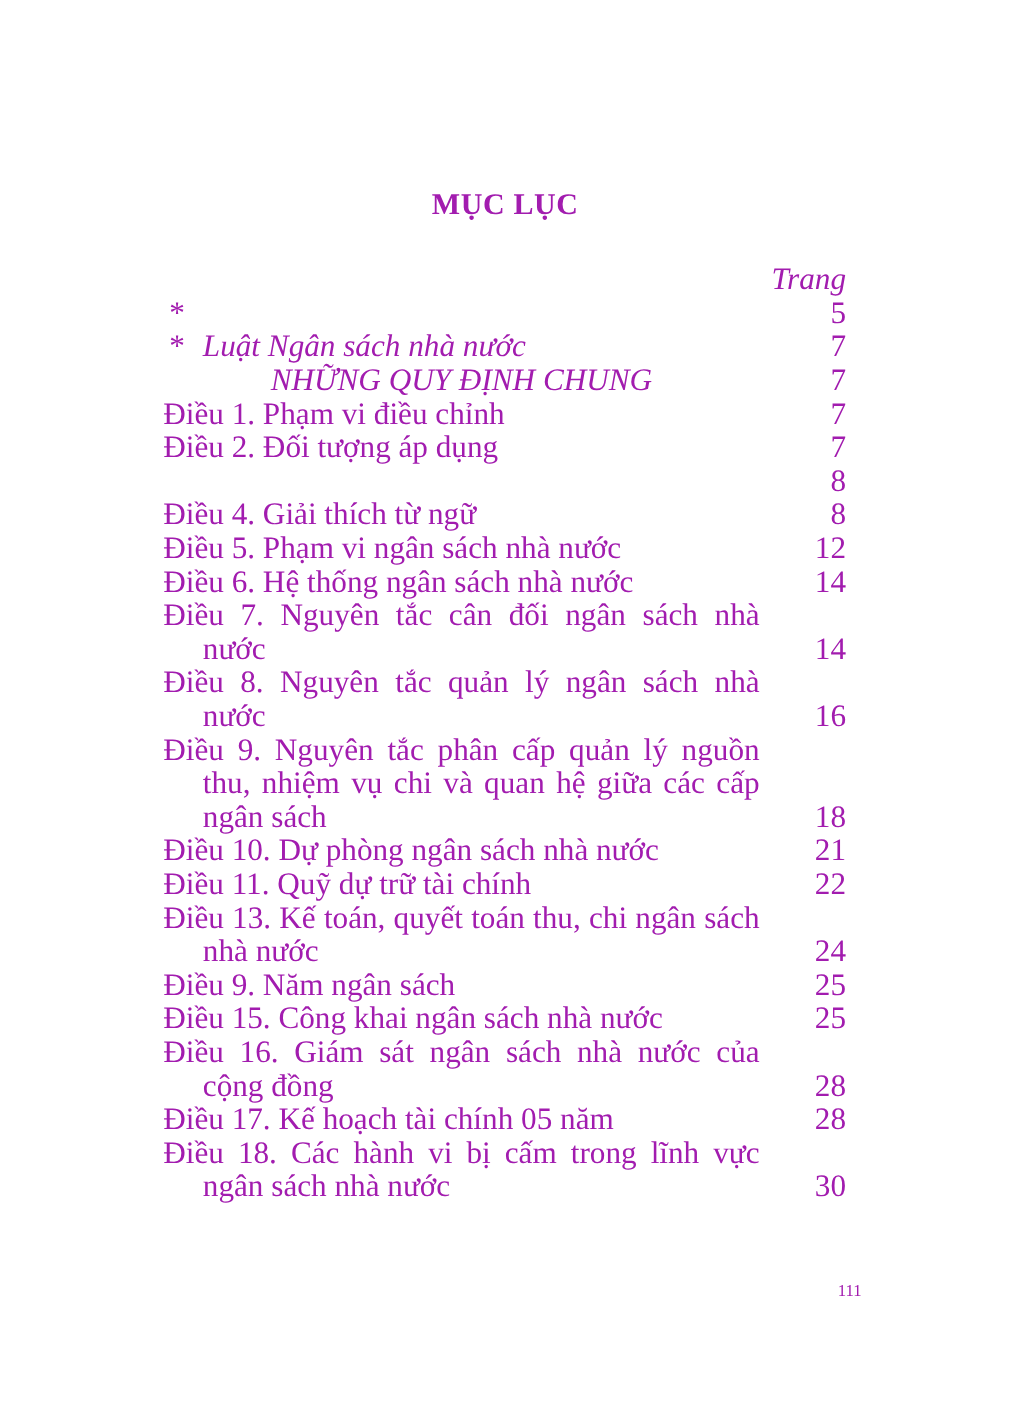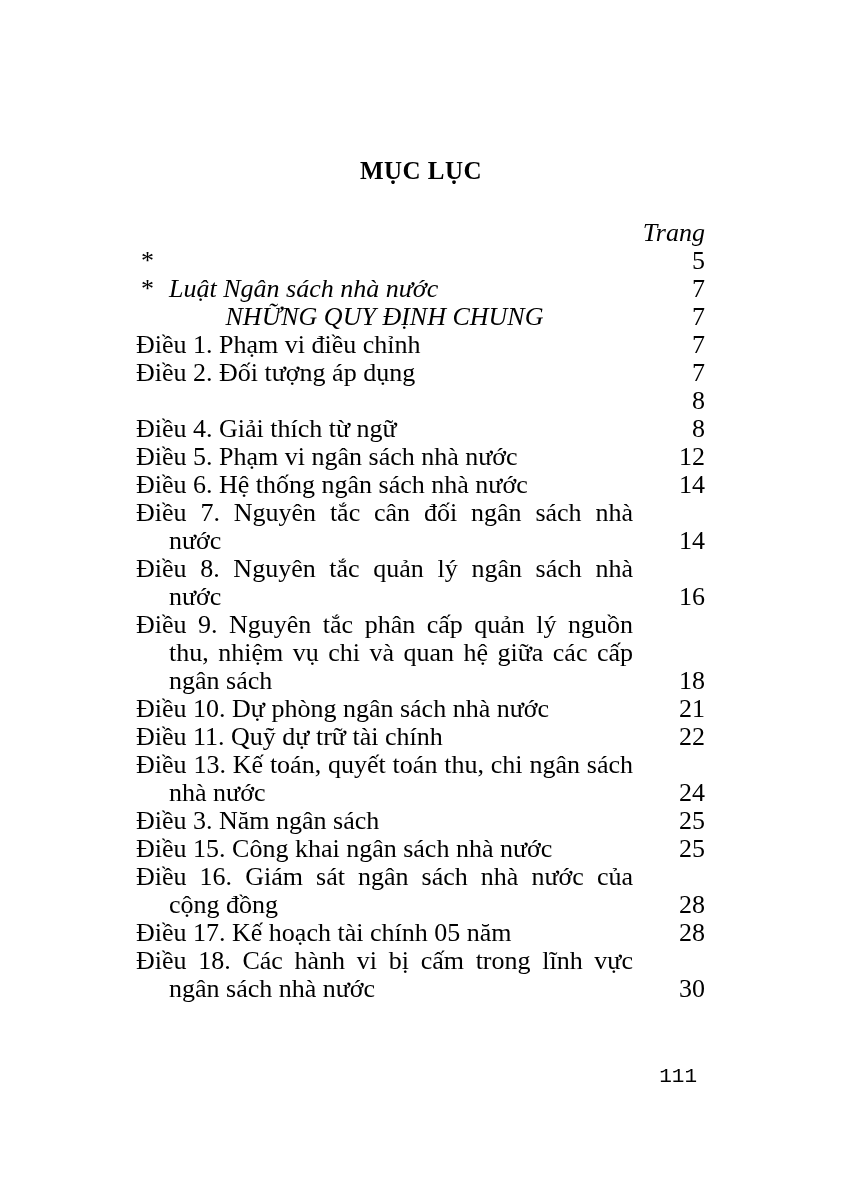--- a/index.html
+++ b/index.html
@@ -5,21 +5,21 @@
   html, body {
     margin: 0;
     padding: 0;
     background: #ffffff;
   }
   .page {
     position: relative;
     width: 842px;
     height: 1190px;
     background: #ffffff;
-    color: #000000;
+    color: #a21caf;
     font-family: "Liberation Serif", "DejaVu Serif", serif;
     overflow: hidden;
   }
   .doc-title {
     position: absolute;
     top: 157px;
     left: 0;
     width: 842px;
     text-align: center;
     font-size: 25px;
@@ -72,24 +72,23 @@
   .chapter_title .text {
     text-align: center;
     font-style: italic;
   }
   .chapter_label .text {
     font-style: italic;
   }
   .folio {
     position: absolute;
     top: 1063px;
-    right: 145px;
-    font-size: 21px;
+    right: 124px;
+    font-size: 14px;
     line-height: 28px;
-    font-family: Liberation Mono, monospace;
   }
 </style>
 </head>
 <body>
 
 <div class="page">
   <h1 class="doc-title">MỤC LỤC</h1>
 
   <div class="content">
     <div class="col-header">Trang</div>
@@ -148,21 +147,21 @@
         </div>
         <div class="row article">
           <span class="text">Điều 11. Quỹ dự trữ tài chính</span>
           <span class="pagenum">22</span>
         </div>
         <div class="row article">
           <span class="text">Điều 13. Kế toán, quyết toán thu, chi ngân sách nhà nước</span>
           <span class="pagenum">24</span>
         </div>
         <div class="row article">
-          <span class="text">Điều 3. Năm ngân sách</span>
+          <span class="text">Điều 9. Năm ngân sách</span>
           <span class="pagenum">25</span>
         </div>
         <div class="row article">
           <span class="text">Điều 15. Công khai ngân sách nhà nước</span>
           <span class="pagenum">25</span>
         </div>
         <div class="row article">
           <span class="text">Điều 16. Giám sát ngân sách nhà nước của cộng đồng</span>
           <span class="pagenum">28</span>
         </div>

